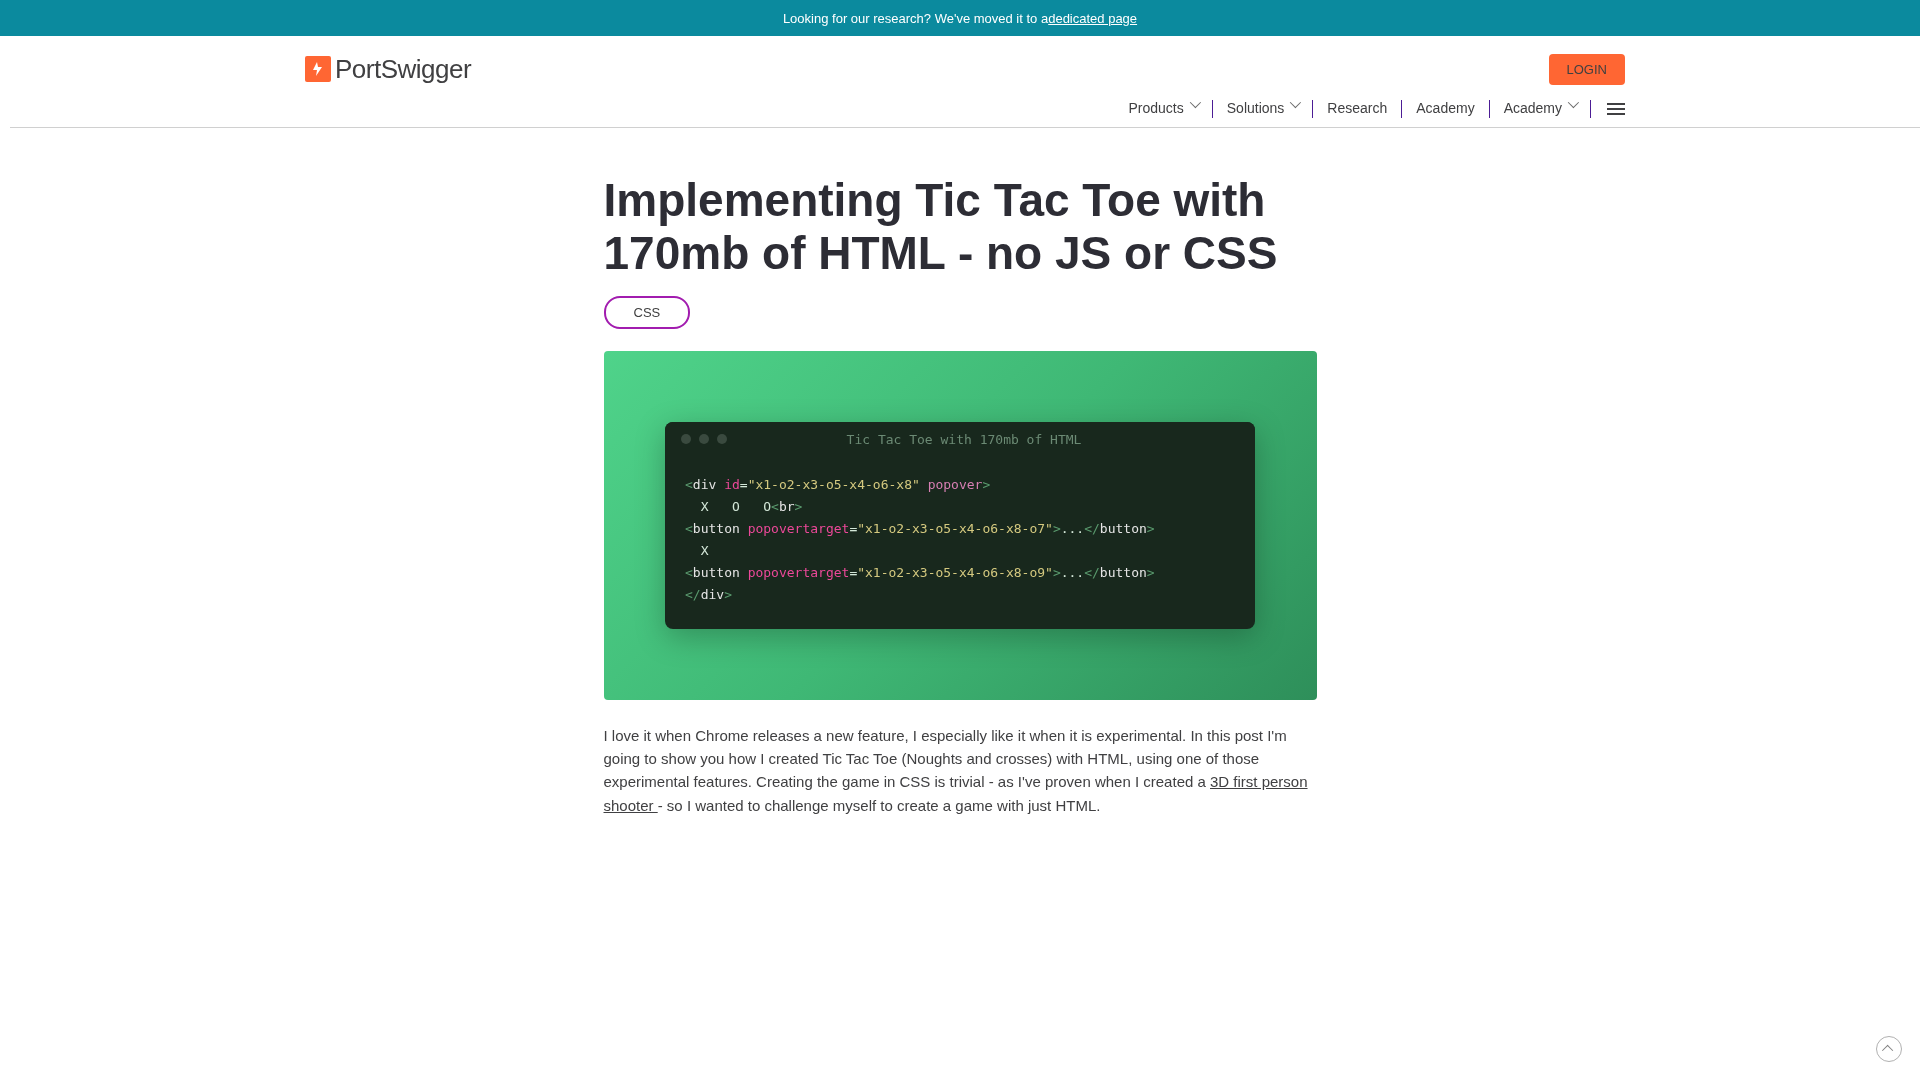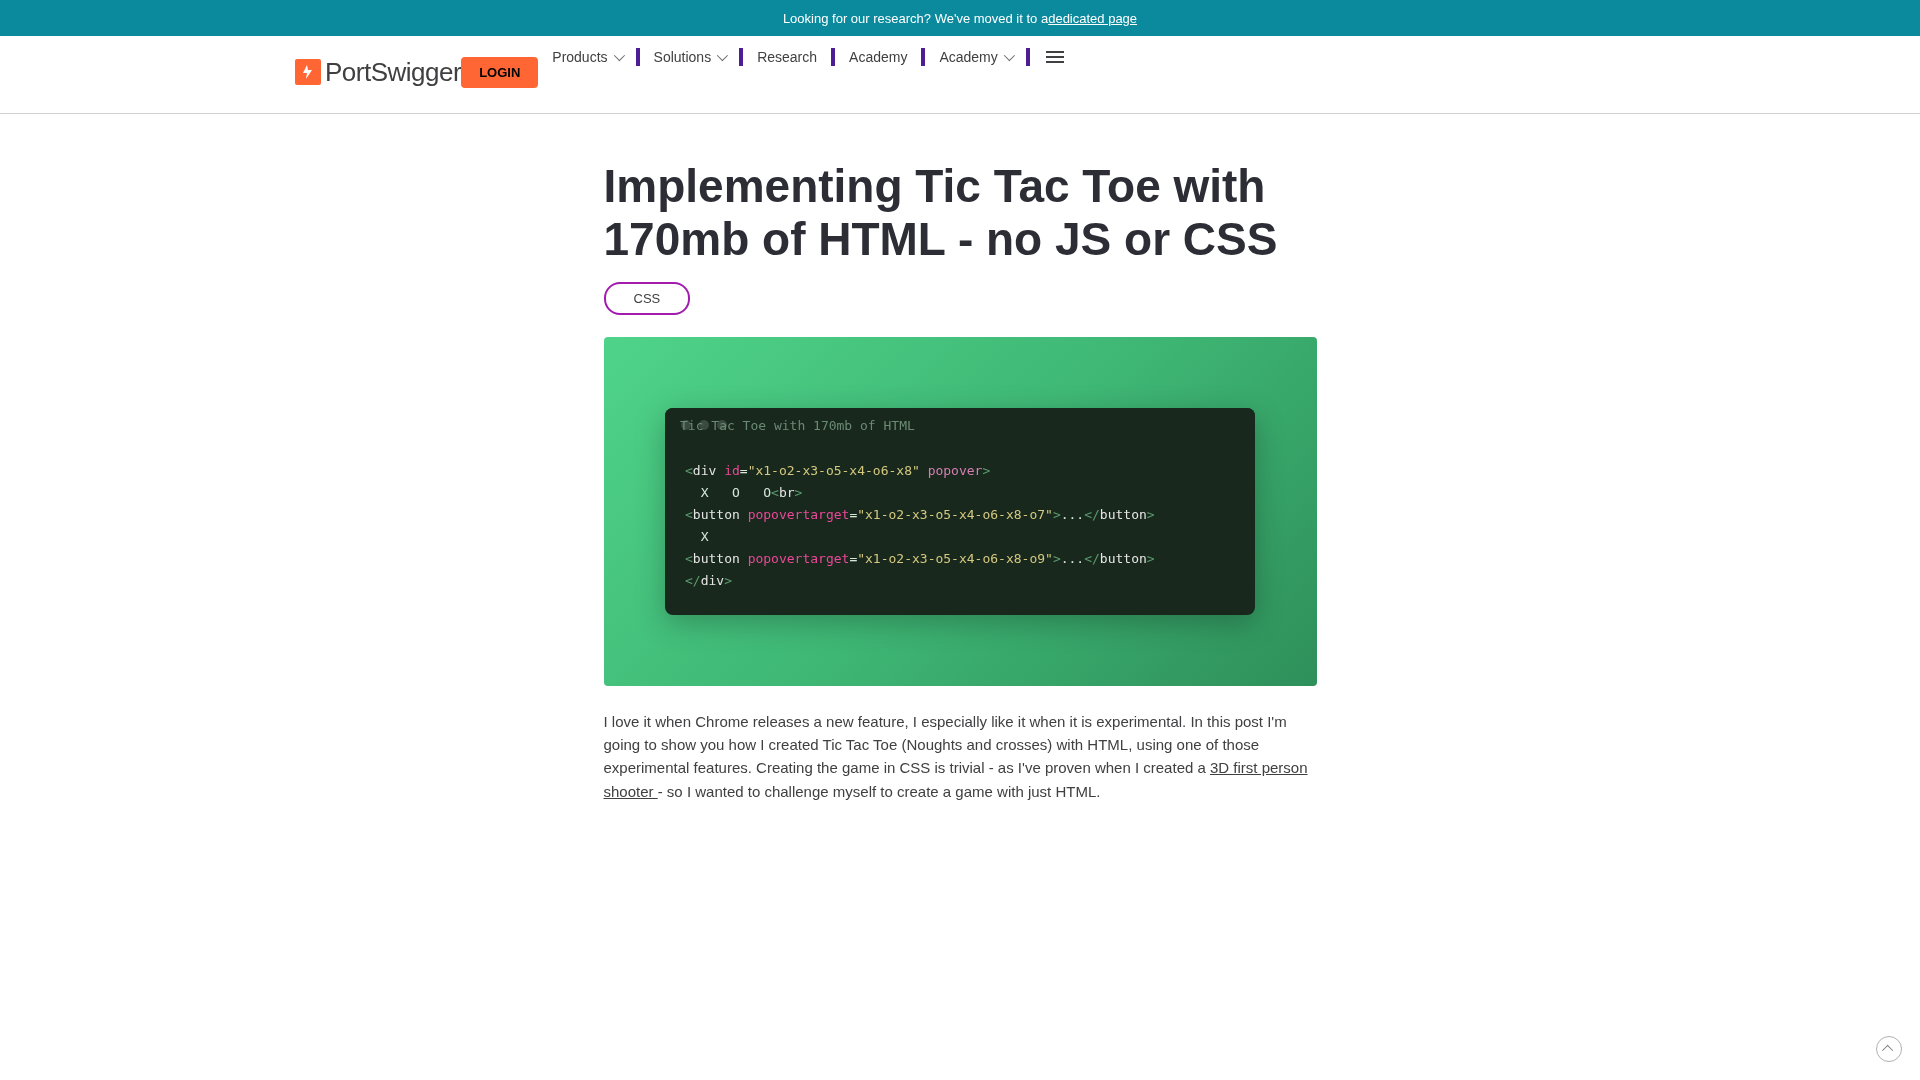--- a/index.html
+++ b/index.html
@@ -1,47 +1,47 @@
 <!DOCTYPE html>
 <html><head>
 <meta charset="utf-8">
 <style>
 * { margin: 0; padding: 0; box-sizing: border-box; }
 body { font-family: -apple-system, BlinkMacSystemFont, "Segoe UI", Arial, sans-serif; background: #fff; color: #333; width: 1920px; height: 1080px; overflow: hidden; position: relative; }
 
 .announce-bar { background: #0b8a9e; color: #fff; height: 36px; display: flex; align-items: center; justify-content: center; font-size: 13px; }
 .announce-bar a { color: #fff; text-decoration: underline; }
 
-.header { height: 78px; border-bottom: 1px solid #d0d0d0; display: flex; padding: 0 295px; }
+.header { height: 92px; border-bottom: 1px solid #d0d0d0; display: flex; flex-direction: column; padding: 0 295px; margin-left: 10px; }
 .header-top { height: 60px; display: flex; align-items: center; justify-content: space-between; padding-top: 12px; }
 .logo { display: flex; align-items: center; gap: 4px; }
 .logo-icon { width: 26px; height: 26px; background: #ff6633; display: inline-flex; align-items: center; justify-content: center; border-radius: 2px; }
 .logo-text { font-size: 26px; font-weight: 500; color: #404042; letter-spacing: -0.5px; }
-.login-btn { background: #ff6633; color: #000000; border: none; padding: 8px 18px; border-radius: 4px; font-size: 13px; font-weight: 700; cursor: pointer; }
+.login-btn { background: #ff6633; color: #404040; border: none; padding: 8px 18px; border-radius: 4px; font-size: 13px; font-weight: 400; cursor: pointer; }
 
 .nav-row { height: 42px; display: flex; justify-content: flex-end; align-items: center; gap: 0; }
-.nav-item { padding: 0 14px; font-size: 14px; color: #404042; cursor: pointer; display: flex; align-items: center; gap: 6px; border-right: 4px solid #4c1d95; height: 18px; }
+.nav-item { padding: 0 14px; font-size: 14px; color: #404042; cursor: pointer; display: flex; gap: 6px; border-right: 1px solid #4c1d95; height: 18px; }
 .nav-item:last-child { border-right: 1px solid #d0d0d0; }
 .chevron { display: inline-block; width: 8px; height: 8px; border-right: 1.5px solid #6b6b6b; border-bottom: 1.5px solid #6b6b6b; transform: rotate(45deg) translateY(-2px); }
 .hamburger { margin-left: 16px; cursor: pointer; display: flex; flex-direction: column; gap: 3px; }
 .hamburger span { width: 18px; height: 2px; background: #404042; display: block; }
 
 .content { max-width: 713px; margin: 46px auto 0; padding: 0; }
 .title { font-size: 46px; font-weight: 700; line-height: 1.15; color: #2d2d35; margin-bottom: 16px; }
 .meta-row { display: flex; justify-content: space-between; align-items: flex-start; margin-bottom: 12px; }
 .meta { font-size: 14px; color: #8a8a8a; }
 .share-btn { width: 26px; height: 26px; border-radius: 50%; background: #ff6633; display: flex; align-items: center; justify-content: center; cursor: pointer; }
 .tag { display: inline-block; border: 2px solid #a21caf; border-radius: 16px; padding: 7px 28px; font-size: 13px; color: #404040; cursor: pointer; }
 
 .hero-img { width: 713px; height: 349px; margin-top: 22px; border-radius: 4px; background: linear-gradient(135deg, #4fd38a 0%, #3fb875 50%, #2e8f5a 100%); display: flex; align-items: center; justify-content: center; }
 .code-window { width: 590px; background: #18281d; border-radius: 8px; box-shadow: 0 8px 30px rgba(0,0,0,0.25); overflow: hidden; }
 .window-bar { height: 34px; background: #18281d; display: flex; align-items: center; padding: 0 16px; position: relative; }
 .dots { display: flex; gap: 8px; }
 .dot { width: 10px; height: 10px; border-radius: 50%; background: #3a4a3f; }
-.window-title { position: absolute; left: 15px; right: 0; color: #6b8a74; font-size: 13px; font-family: monospace; }
+.window-title { position: absolute; left: 8px; right: 0; text-align: center; color: #6b8a74; font-size: 13px; font-family: monospace; }
 .code-body { padding: 18px 20px 22px; font-family: "SF Mono", Menlo, monospace; font-size: 13px; line-height: 1.7; color: #d4e8d9; }
 .tk-angle { color: #5a9b6e; }
 .tk-tag { color: #e5e5e5; }
 .tk-attr { color: #ec4899; }
 .tk-str { color: #d4c97f; }
 .tk-keyword { color: #d77fb3; }
 .code-line { white-space: pre; }
 
 .body-text { margin-top: 24px; font-size: 15px; line-height: 1.55; color: #404042; }
 .body-text a { color: #404042; text-decoration: underline; }

